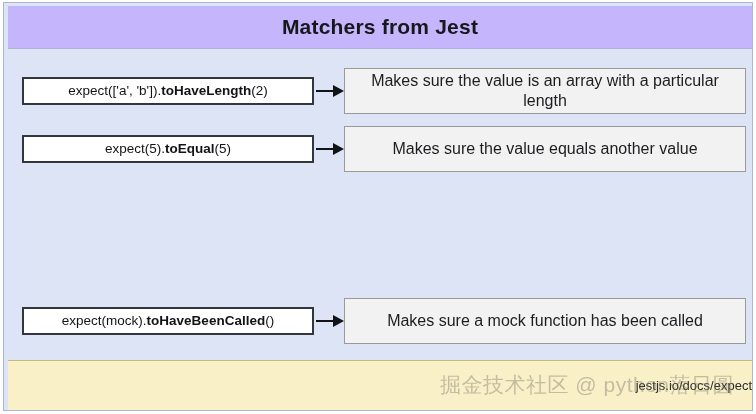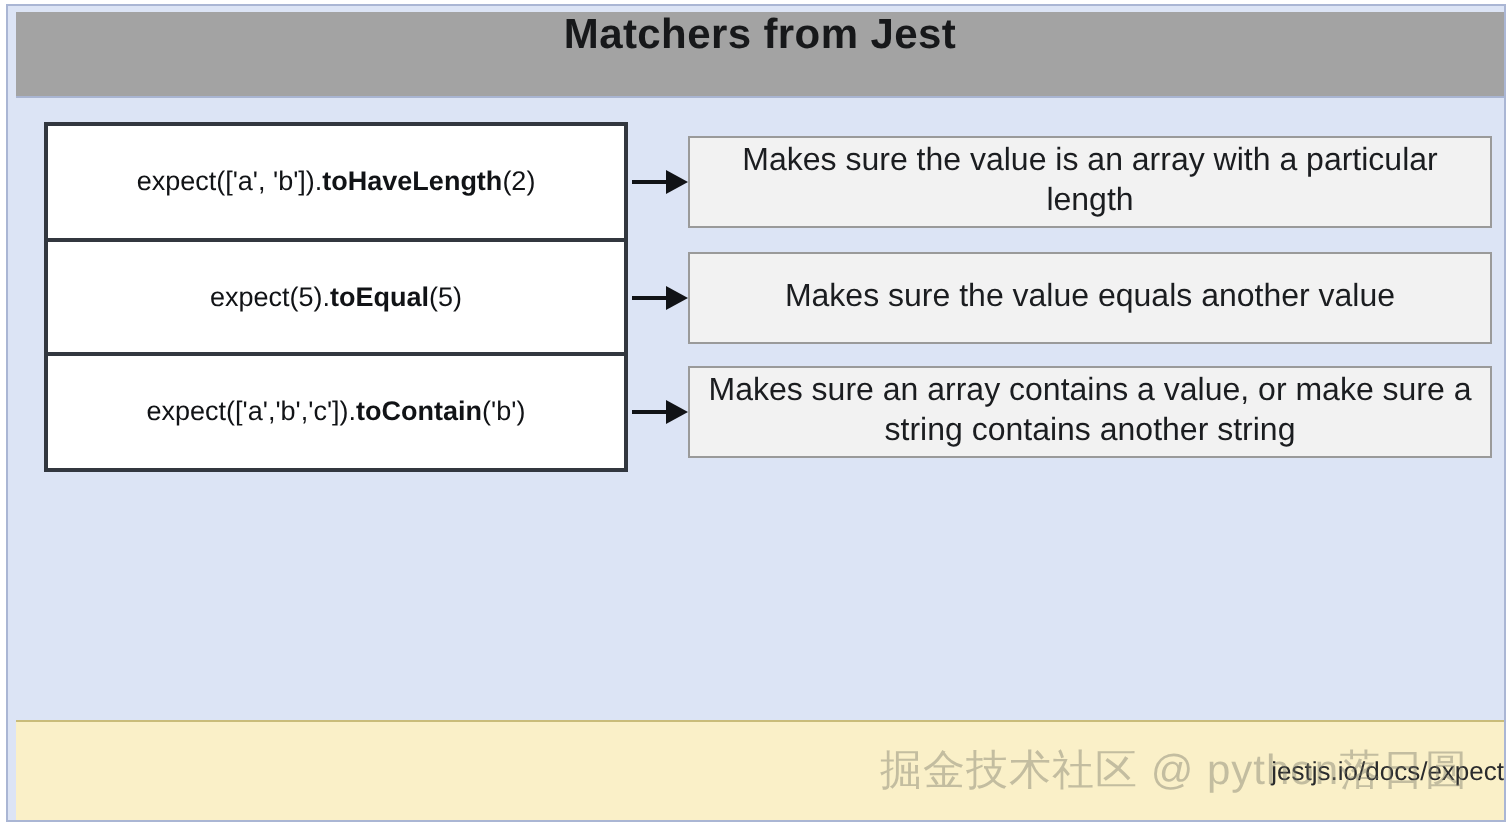--- a/index.html
+++ b/index.html
@@ -28,24 +28,25 @@
     border: 1px solid #aab6d4;
     box-sizing: border-box;
   }
   
   .title-band {
     position: absolute;
     left: 4px;
     top: 3px;
     width: 744px;
     height: 43px;
-    background: #a3a3a3;
+    background: #c4b5fd;
     border-bottom: 1px solid #a9b5d2;
     box-sizing: border-box;
     display: flex;
+    align-items: center;
     justify-content: center;
   }
   .title-text {
     font-size: 21px;
     font-weight: bold;
     color: #17181a;
     letter-spacing: 0.2px;
   }
   
   .rows {
@@ -60,21 +61,21 @@
     left: 0;
     width: 750px;
     height: 52px;
     display: flex;
     align-items: center;
   }
   .code-box {
     position: absolute;
     left: 18px;
     width: 292px;
-    height: 60px;
+    height: 28px;
     background: #ffffff;
     border: 2px solid #32373f;
     box-sizing: border-box;
     display: flex;
     align-items: center;
     justify-content: center;
     text-align: center;
   }
   .code-text {
     font-size: 13.5px;
@@ -189,34 +190,34 @@
         </div>
         <div class="arrow" style="top:19px;">
           <div class="shaft"></div>
           <div class="head"></div>
         </div>
         <div class="desc-box">
           <span class="desc-text">Makes sure the value equals another value</span>
         </div>
       </div>
 
-      <div class="row" style="top:131px;">
+
+
+      <div class="row" style="top:246px;">
         <div class="code-box">
-          <span class="code-text"><span>expect(['a','b','c']).</span><b>toContain</b><span>('b')</span></span>
+          <span class="code-text"><span>expect(mock).</span><b>toHaveBeenCalled</b><span>()</span></span>
         </div>
         <div class="arrow" style="top:19px;">
           <div class="shaft"></div>
           <div class="head"></div>
         </div>
         <div class="desc-box">
-          <span class="desc-text">Makes sure an array contains a value, or make sure a string contains another string</span>
+          <span class="desc-text">Makes sure a mock function has been called</span>
         </div>
       </div>
-
-
 
     </div>
 
     <div class="footer-band">
       <span class="footer-text">jestjs.io/docs/expect</span>
     </div>
 
   </div>
 
   <div class="watermark">掘金技术社区 @ python落日圆</div>

